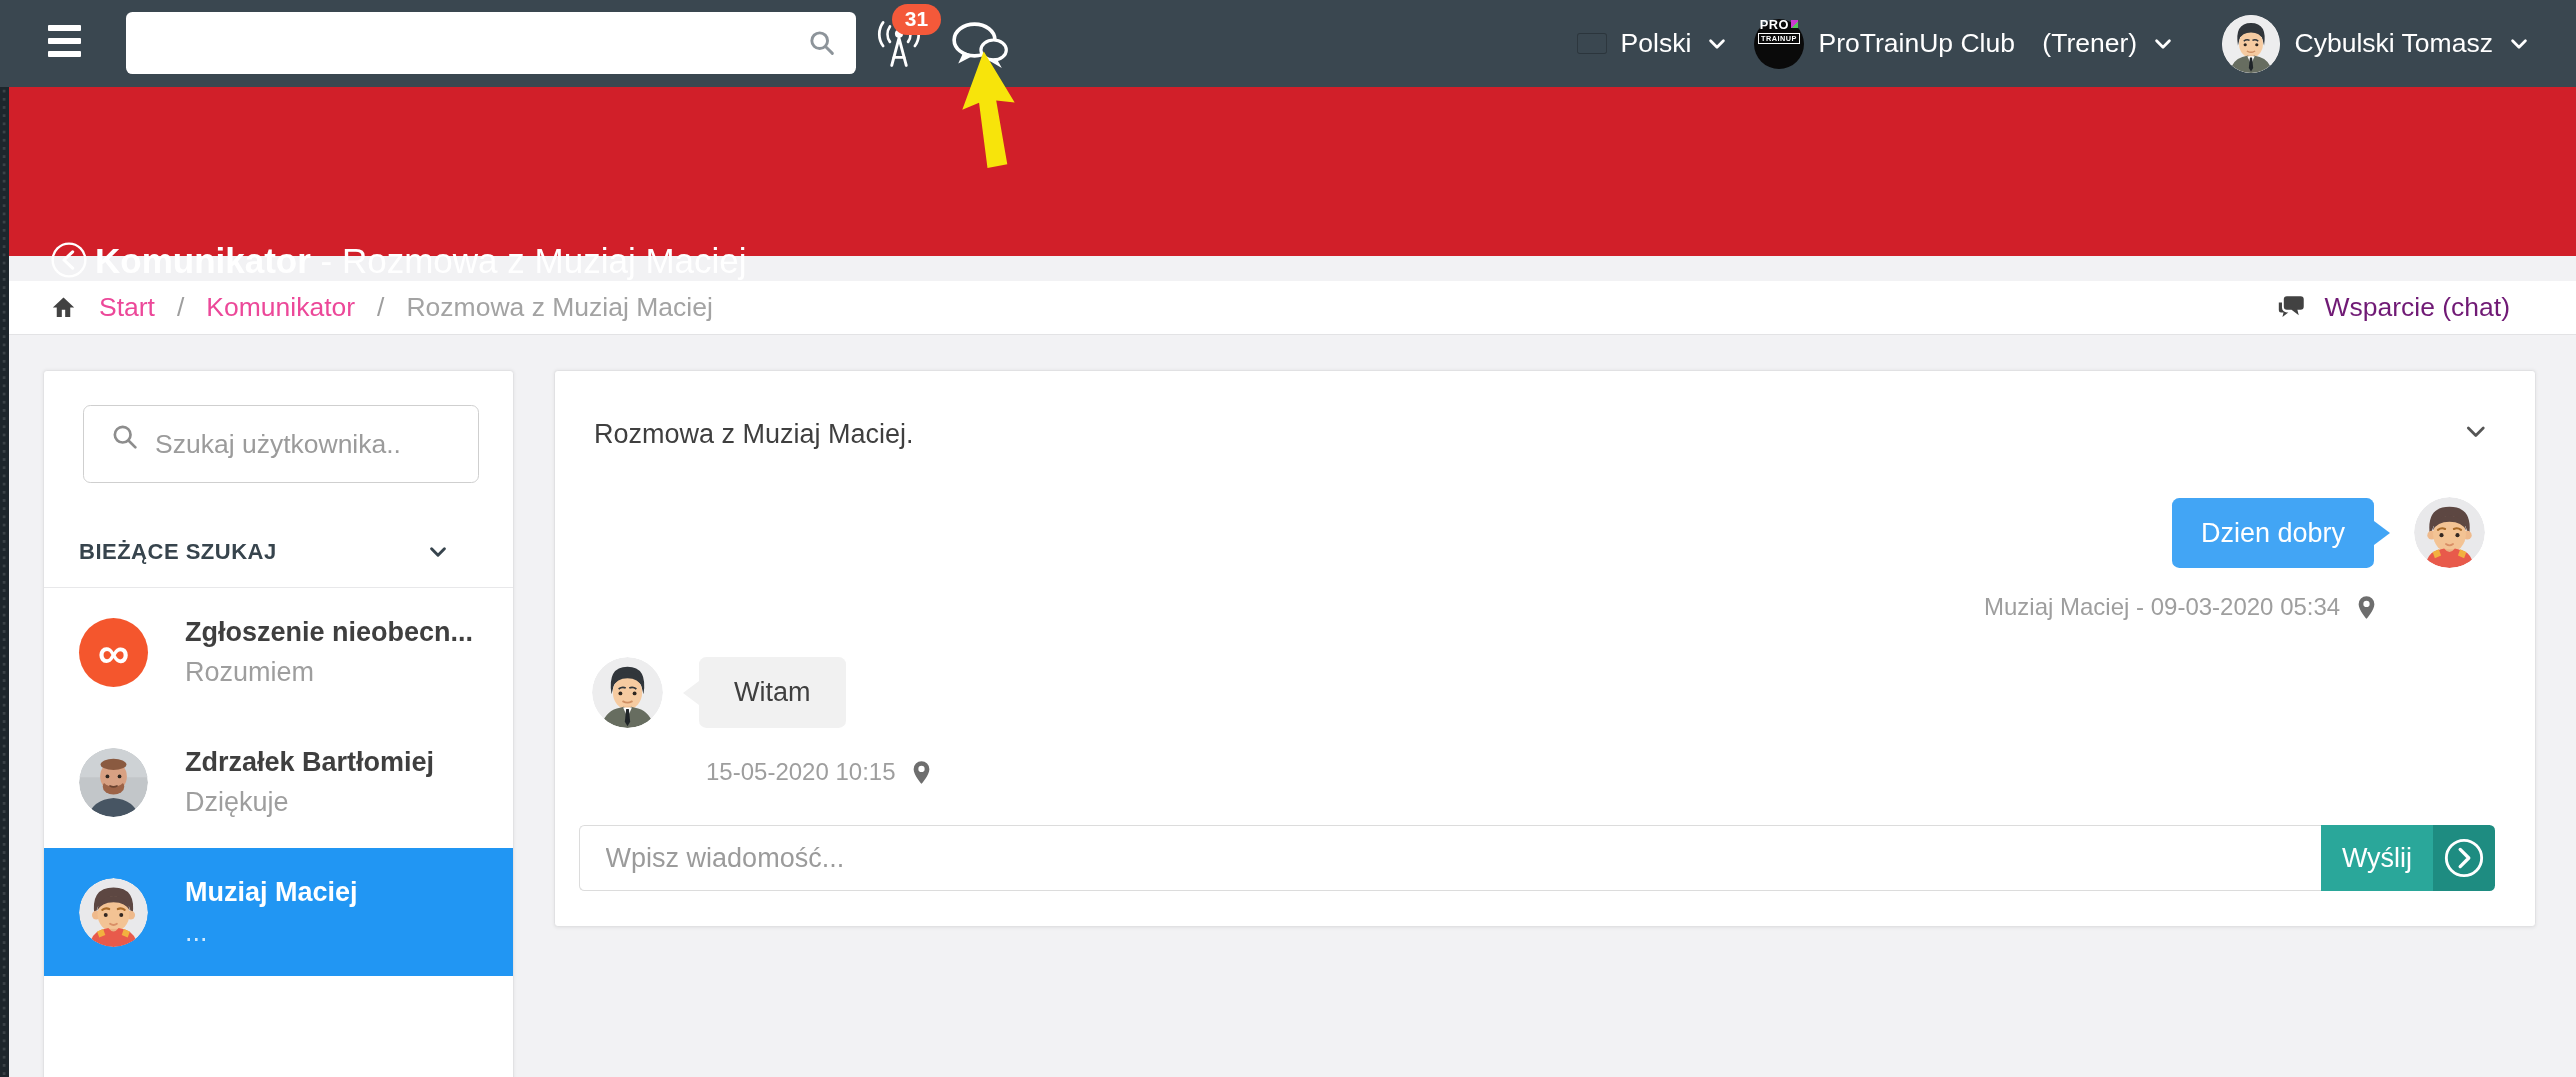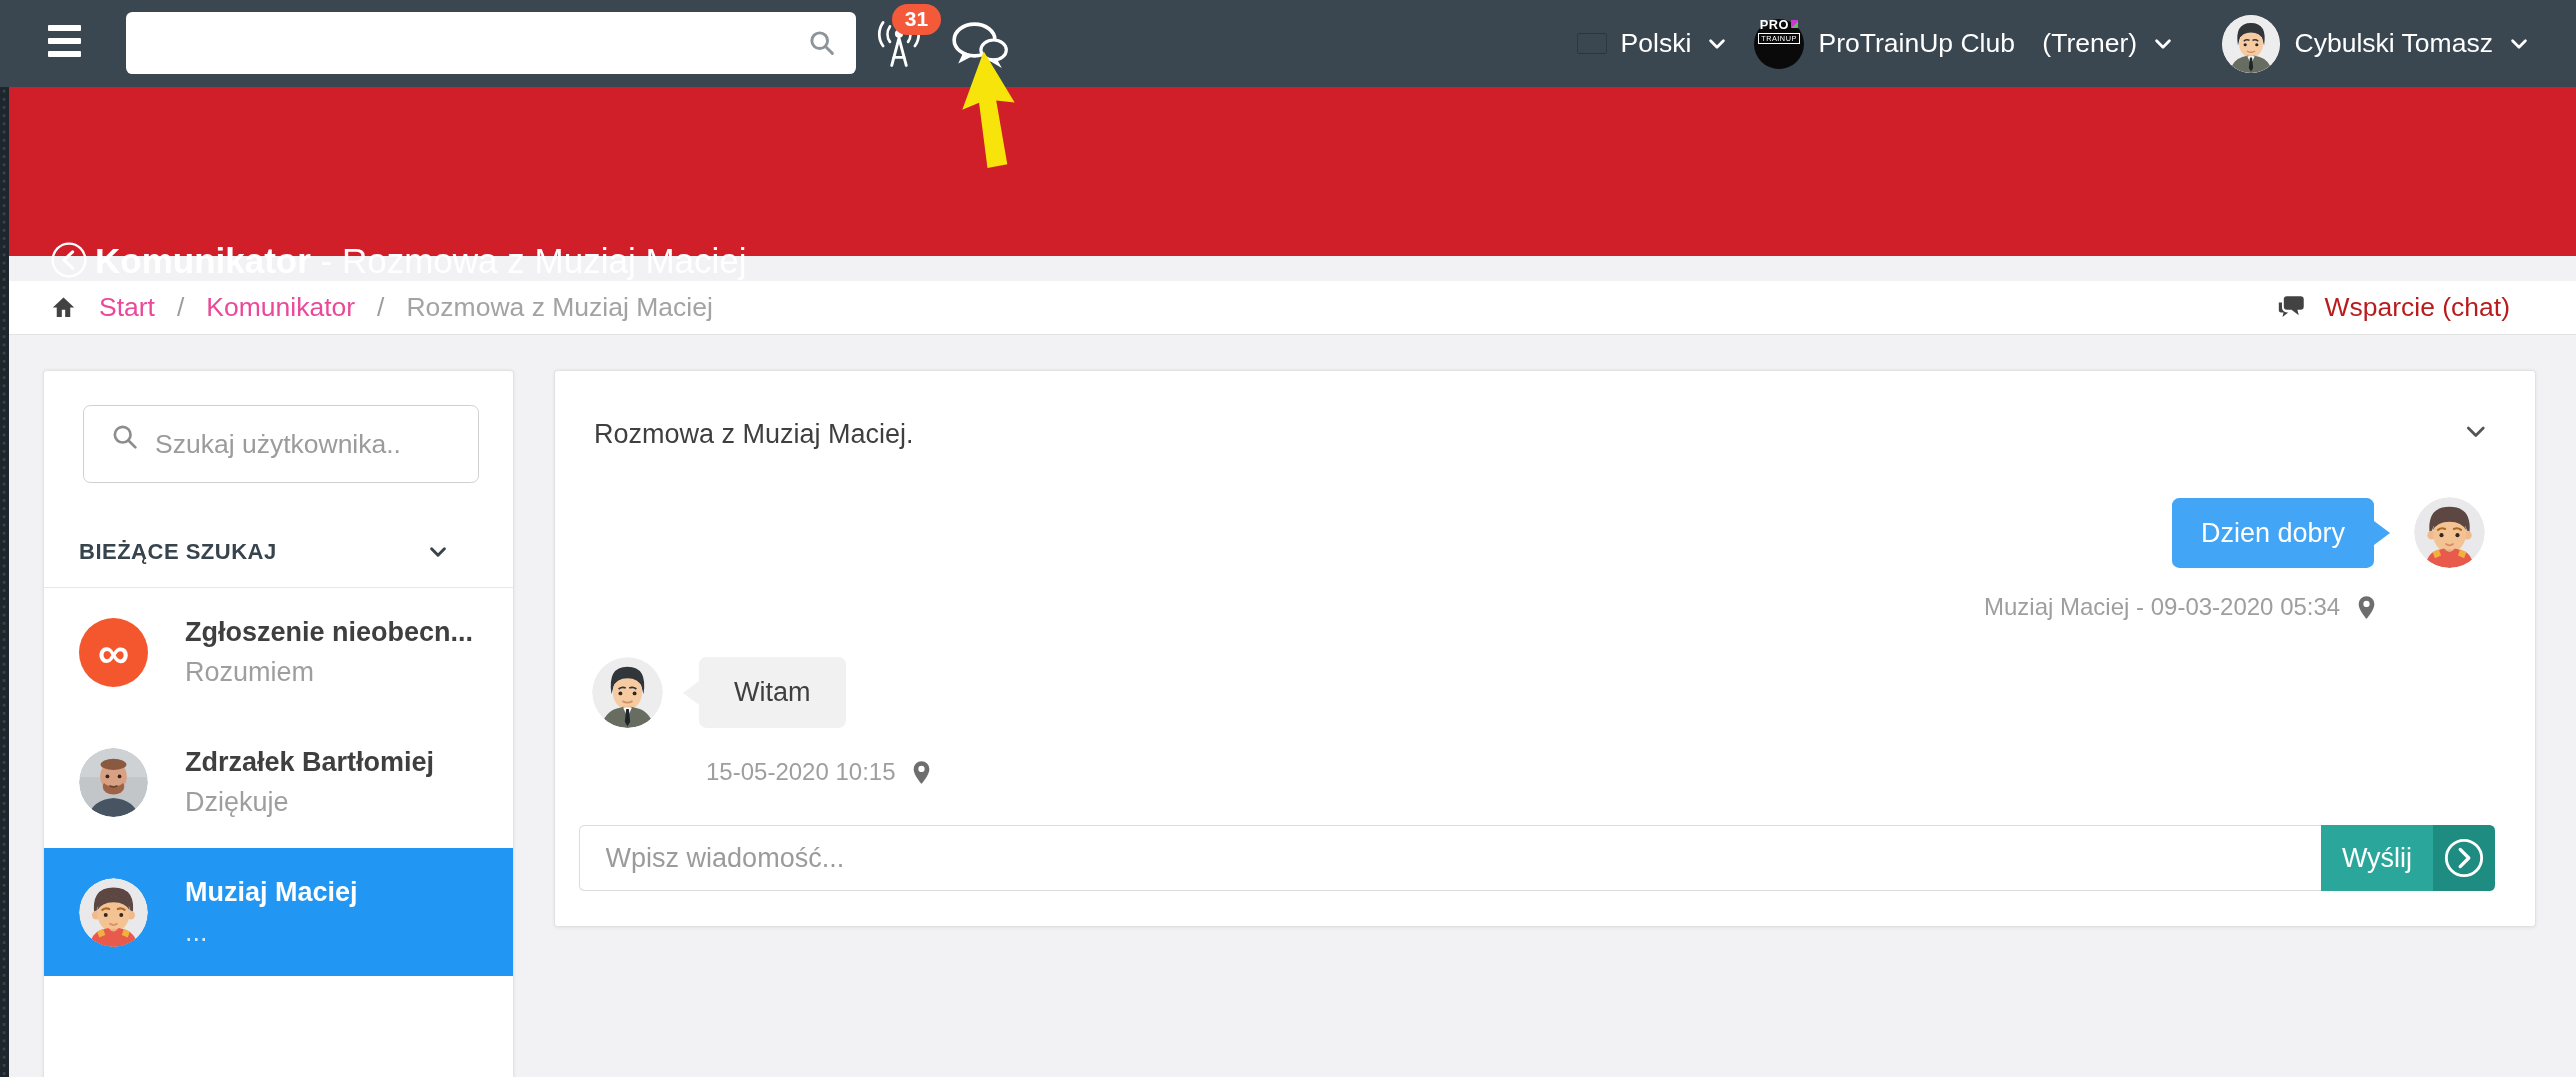--- a/index.html
+++ b/index.html
@@ -23,42 +23,42 @@
   .nv-badge { position:absolute; left:892px; top:3.7px; min-width:49px; height:31px; padding:0 9px; background:#f4593a; border-radius:15.5px; color:#fff; font-size:21px; font-weight:bold; display:flex; align-items:center; justify-content:center; z-index:2; }
   .nv-chat { position:absolute; left:950px; top:20px; width:60px; height:49px; cursor:pointer; }
   .nv-item { position:absolute; top:0; height:87px; display:flex; align-items:center; gap:14.6px; color:#fff; font-size:26.5px; font-weight:500; cursor:pointer; }
   .nv-lang { left:1578px; }
   .flag { width:28px; height:19px; border-radius:1.8px; overflow:hidden; box-shadow:0 0 0 0.9px rgba(0,0,0,.25); }
   .flag .w { height:50%; background:#f5f5f5; } .flag .r { height:50%; background:#dd2c35; }
   .nv-club { left:1754px; }
   .nv-logo { width:50px; height:50px; background:#0a0a0a; border-radius:50%; display:flex; flex-direction:column; align-items:center; justify-content:flex-start; flex:none; }
   .logo-top { color:#fff; font-size:12.8px; font-weight:bold; letter-spacing:0.5px; line-height:12.8px; }
   .logo-px { display:inline-block; width:7.3px; height:7.3px; margin-left:1.8px; background:linear-gradient(135deg,#c93ccf 55%, #55c75a 55%); vertical-align:0.9px; }
-  .logo-bottom { color:#fff; font-size:7.3px; font-weight:normal; border:0.9px solid #fff; padding:0 1.8px; line-height:9px; margin-top:1.8px; letter-spacing:0.5px; }
+  .logo-bottom { color:#fff; font-size:7.3px; font-weight:bold; border:0.9px solid #fff; padding:0 1.8px; line-height:9px; margin-top:1.8px; letter-spacing:0.5px; }
   .nv-role { margin-left:12.8px; }
   .nv-user { left:2222px; }
   .nv-avatar { width:58px; height:58px; border-radius:50%; overflow:hidden; flex:none; background:#ededee; }
   .chev { width:22px; height:22px; color:#fff; flex:none; }
   .chev.dark { color:#37444d; }
   .chev.mid { color:#555; }
 
   
   .red-header { position:absolute; top:87px; left:0; right:0; height:169px; background:#d11f29; z-index:1; }
   .back-btn { position:absolute; left:49px; top:153px; width:40px; height:40px; cursor:pointer; }
   .page-title { position:absolute; left:95px; top:154px; font-size:35px; color:#fff; white-space:nowrap; }
   .page-title b { font-weight:bold; }
 
   
   .breadcrumb-bar { position:absolute; top:281px; left:0; right:0; height:54px; background:#fff; border-bottom:1.8px solid #e3e3e5; display:flex; align-items:center; padding:0 66px 0 50px; font-size:26.5px; z-index:2; }
   .crumbs { display:flex; align-items:center; gap:22px; }
   .crumb { color:#ec4899; cursor:pointer; }
   .crumb-sep { color:#9e9e9e; }
   .crumb.current { color:#a3a3a3; cursor:default; }
   .bc-home { width:27px; height:27px; }
-  .support { margin-left:auto; display:flex; align-items:center; gap:18px; color:#b91c1c; cursor:pointer; }
+  .support { margin-left:auto; display:flex; align-items:center; gap:18px; color:#701a75; cursor:pointer; }
   .support svg { width:29px; height:27px; }
 
   
   .dark-strip { position:absolute; left:0; top:87px; width:9px; height:991px; background:#1d262c;
     background-image:radial-gradient(circle, rgba(255,255,255,.13) 1.3px, transparent 1.5px); background-size:8.2px 8.2px; z-index:5; }
 
   
   .sidebar-card { position:absolute; left:43px; top:370px; width:471px; height:723px; background:#fff; border:0.9px solid #e2e2e4; border-radius:3.7px 3.7px 0 0; box-shadow:0 0.9px 3.7px rgba(0,0,0,.07); overflow:hidden; }
   .side-sec { display:flex; align-items:center; justify-content:space-between; padding:0 64px 0 35px; border-bottom:0.9px solid #e8e8ea; cursor:pointer; }
   .side-sec.first { height:91px; }

